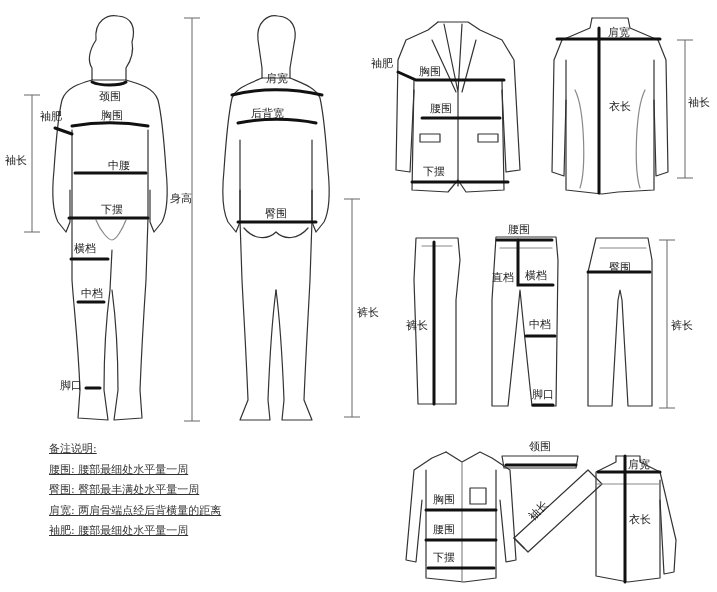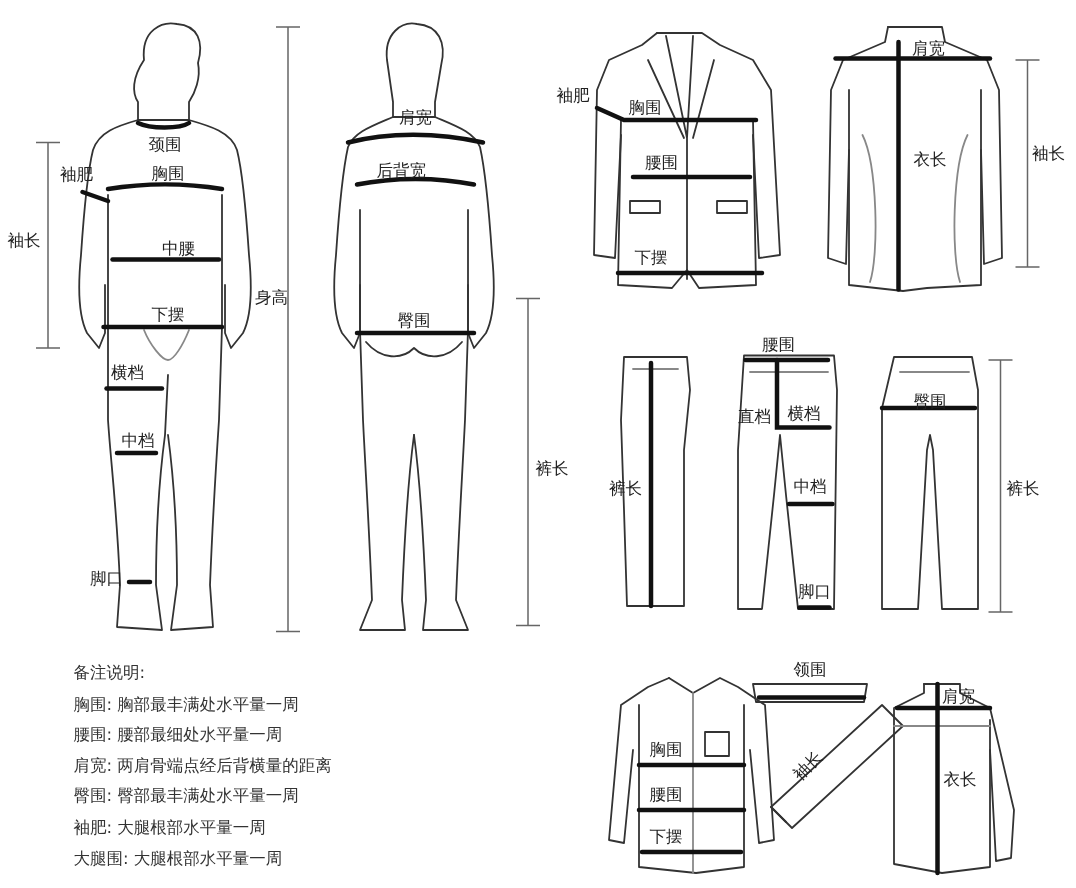--- a/index.html
+++ b/index.html
@@ -1,20 +1,20 @@
 <!DOCTYPE html>
 <html><head>
   <meta charset="utf-8">
   <style>
     html, body { margin: 0; padding: 0; background: #ffffff; }
     body { width: 717px; height: 592px; position: relative; overflow: hidden;
            font-family: "DejaVu Sans", sans-serif; color: #222; }
     svg.art { position: absolute; left: 0; top: 0; }
     .lbl { position: absolute; font-size: 11px; color: #222; white-space: nowrap; line-height: 12px; }
-    .notes { position: absolute; left: 49px; top: 439px; font-size: 11px; color: #333; line-height: 20.6px; }
+    .notes { position: absolute; left: 49px; top: 439px; font-size: 11px; color: #333; line-height: 20.6px; text-decoration: underline; }
     .notes div { white-space: nowrap; }
   </style>
 </head>
 <body>
 
 <svg class="art" width="717" height="592" viewBox="0 0 717 592">
   <g fill="none" stroke="#333" stroke-width="1.2" stroke-linejoin="round" stroke-linecap="round">
 
     <g>
       <path d="M96,40 C94,20 108,14 118,16 C132,17 136,28 132,42 C134,52 130,62 126,68 L126,80 L92,80 L92,68 C88,62 88,52 96,40 Z"></path>
@@ -166,19 +166,17 @@
 <span class="lbl" style="left:433px;top:494px">胸围</span>
 <span class="lbl" style="left:433px;top:524px">腰围</span>
 <span class="lbl" style="left:433px;top:552px">下摆</span>
 <span class="lbl" style="left:529px;top:441px">领围</span>
 <span class="lbl" style="left:528px;top:505px;transform:rotate(-45deg)">袖长</span>
 <span class="lbl" style="left:628px;top:459px">肩宽</span>
 <span class="lbl" style="left:629px;top:514px">衣长</span>
 
 <div class="notes">
   <div>备注说明:</div>
-  <div>胸围: 胸部最丰满处水平量一周</div>
   <div>腰围: 腰部最细处水平量一周</div>
+  <div>臀围: 臀部最丰满处水平量一周</div>
   <div>肩宽: 两肩骨端点经后背横量的距离</div>
-  <div>臀围: 臀部最丰满处水平量一周</div>
-  <div>袖肥: 大腿根部水平量一周</div>
-  <div>大腿围: 大腿根部水平量一周</div>
+  <div>袖肥: 腰部最细处水平量一周</div>
 </div>
 
 </body></html>

